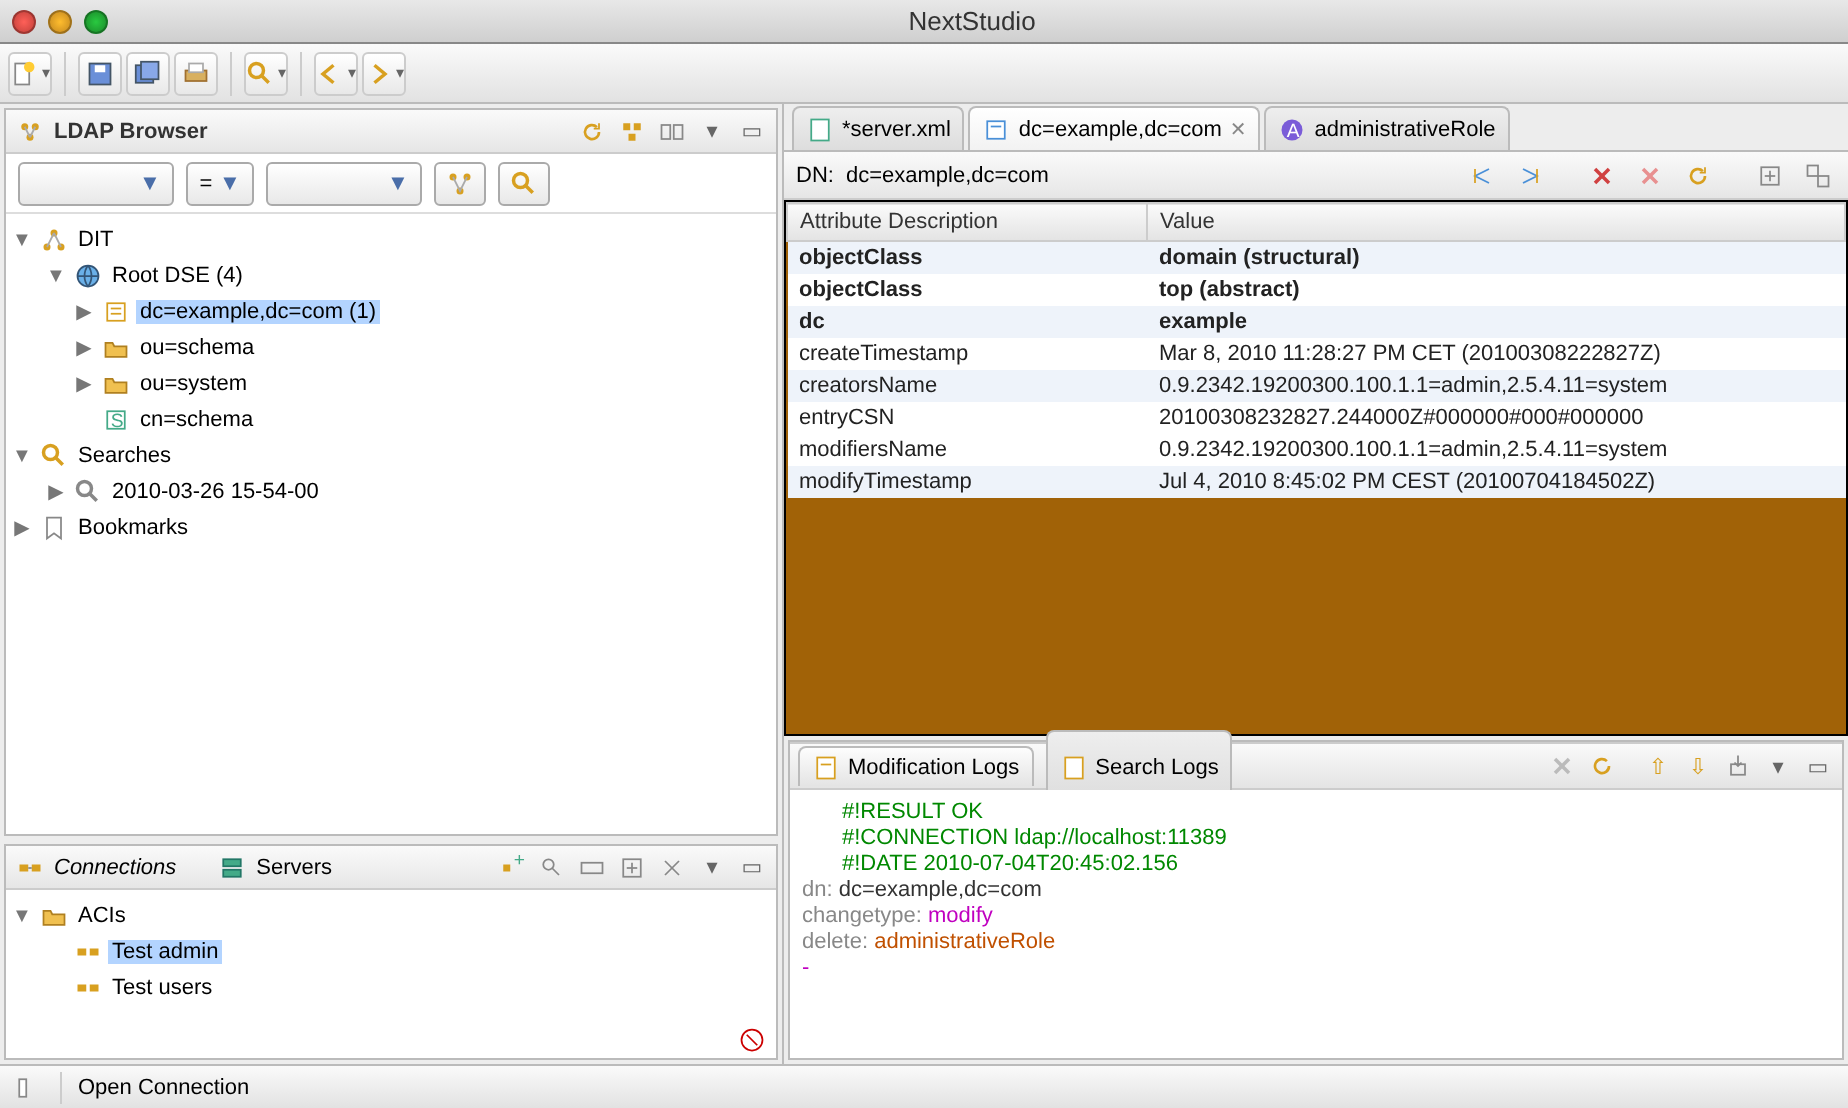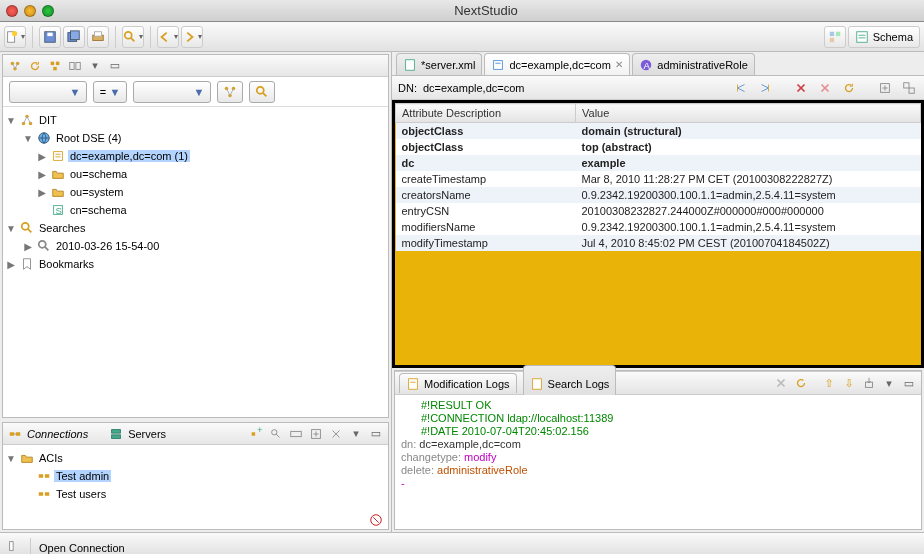--- a/index.html
+++ b/index.html
@@ -43,35 +43,35 @@
 
 .tabs{height:24px;display:flex;align-items:flex-end;padding-left:4px;gap:0;border-bottom:1px solid #bbb;background:#ededed;}
 .tab{height:22px;border:1px solid #bbb;border-bottom:none;border-radius:4px 4px 0 0;background:linear-gradient(#fdfdfd,#e4e4e4);display:flex;align-items:center;padding:0 6px;gap:4px;margin-right:2px;}
 .tab.inactive{background:linear-gradient(#eee,#ddd);}
 .tab .close{color:#888;font-size:10px;}
 
 .dnrow{height:24px;background:linear-gradient(#fafafa,#e6e6e6);border-bottom:1px solid #ccc;display:flex;align-items:center;padding:0 6px;gap:6px;}
 .dnrow .dntxt{flex:1;}
 .iconbtn{width:18px;height:18px;display:inline-flex;align-items:center;justify-content:center;}
 
-.attrtable{flex:1;overflow:auto;background:#eab308;border:3px solid #000000;margin:0;}
+.attrtable{flex:1;overflow:auto;background:#a16207;border:1px solid #000000;margin:0;}
 table{width:100%;border-collapse:collapse;table-layout:fixed;}
 th{background:linear-gradient(#fafafa,#e3e3e3);border:1px solid #ccc;text-align:left;padding:3px 6px;font-weight:normal;color:#333;}
 td{border:0;padding:2px 6px;color:#222;white-space:nowrap;overflow:hidden;text-overflow:ellipsis;}
 tr.bold td{font-weight:bold;}
 tr.even{background:#eef3fa;}
 tr.odd{background:#fff;}
 col.c1{width:180px;}
 
 .bottomtabs{display:flex;align-items:center;height:24px;background:linear-gradient(#fafafa,#e4e4e4);border-top:1px solid #ccc;border-bottom:1px solid #ccc;padding:0 4px;gap:4px;}
 .bottomtabs .spacer{flex:1;}
 .logarea{flex:1;overflow:auto;background:#fff;padding:4px 6px;font-family:Monaco,Consolas,monospace;white-space:pre;color:#333;}
 .logarea .ok{color:#008800;margin-left:20px;} .logarea .gray{color:#888;} .logarea .mod{color:#c000c0;} .logarea .attr{color:#c05000;}
 
-.statusbar{height:22px;background:linear-gradient(#fafafa,#e2e2e2);border-top:1px solid #bbb;display:flex;align-items:flex-end;gap:8px;padding:0 6px;}
+.statusbar{height:22px;background:linear-gradient(#fafafa,#e2e2e2);border-top:1px solid #bbb;display:flex;align-items:center;gap:8px;padding:0 6px;}
 .statusbar .sdiv{width:1px;height:16px;background:#ccc;}
 
 svg{width:14px;height:14px;}
 </style>
 </head>
 <body>
 
 <div class="titlebar">
   <div class="traffic">
     <div class="tdot tred"></div>
@@ -120,54 +120,38 @@
         <svg viewBox="0 0 16 16">
           <path d="M10 3 L4 8 L10 13" fill="none" stroke="#d8a020" stroke-width="2"></path>
         </svg>
       </span>
     <span class="tbtn dd">
         <svg viewBox="0 0 16 16">
           <path d="M6 3 L12 8 L6 13" fill="none" stroke="#d8a020" stroke-width="2"></path>
         </svg>
       </span>
   </div>
-  <div class="tbgroup">
-    <span class="tbtn">
-        <svg viewBox="0 0 16 16">
-          <rect x="2" y="2" width="5" height="5" fill="#a8c8e8"></rect>
-          <rect x="9" y="2" width="5" height="5" fill="#a8e8b8"></rect>
-          <rect x="2" y="9" width="5" height="5" fill="#e8c8a8"></rect>
-        </svg>
-      </span>
-    <div class="schemabtn">
-      <svg viewBox="0 0 16 16">
-          <rect x="2" y="2" width="12" height="12" fill="#fff" stroke="#4a8"></rect>
-          <line x1="4" y1="6" x2="12" y2="6" stroke="#4a8"></line>
-          <line x1="4" y1="9" x2="12" y2="9" stroke="#4a8"></line>
-        </svg>
-      <span>Schema</span>
-    </div>
-  </div>
 </div>
 
 <div class="workarea">
 
   <div class="leftcol">
 
     <div class="view" style="flex:1;">
       <div class="viewhdr">
         <span class="ico">
             <svg viewBox="0 0 16 16">
               <circle cx="5" cy="5" r="2" fill="#d8a020"></circle>
               <circle cx="11" cy="5" r="2" fill="#d8a020"></circle>
               <circle cx="8" cy="11" r="2" fill="#d8a020"></circle>
               <line x1="5" y1="5" x2="8" y2="11" stroke="#aaa"></line>
               <line x1="11" y1="5" x2="8" y2="11" stroke="#aaa"></line>
             </svg>
           </span>
+        <span class="vtitle">LDAP Browser</span>
         <span class="vtoolbtn">
             <svg viewBox="0 0 16 16">
               <path d="M12 8a4 4 0 1 1-1.2-2.8" fill="none" stroke="#d8a020" stroke-width="1.5"></path>
               <path d="M12 3v3h-3" fill="none" stroke="#d8a020"></path>
             </svg>
           </span>
         <span class="vtoolbtn">
             <svg viewBox="0 0 16 16">
               <rect x="3" y="3" width="4" height="4" fill="#d8a020"></rect>
               <rect x="9" y="3" width="4" height="4" fill="#d8a020"></rect>

